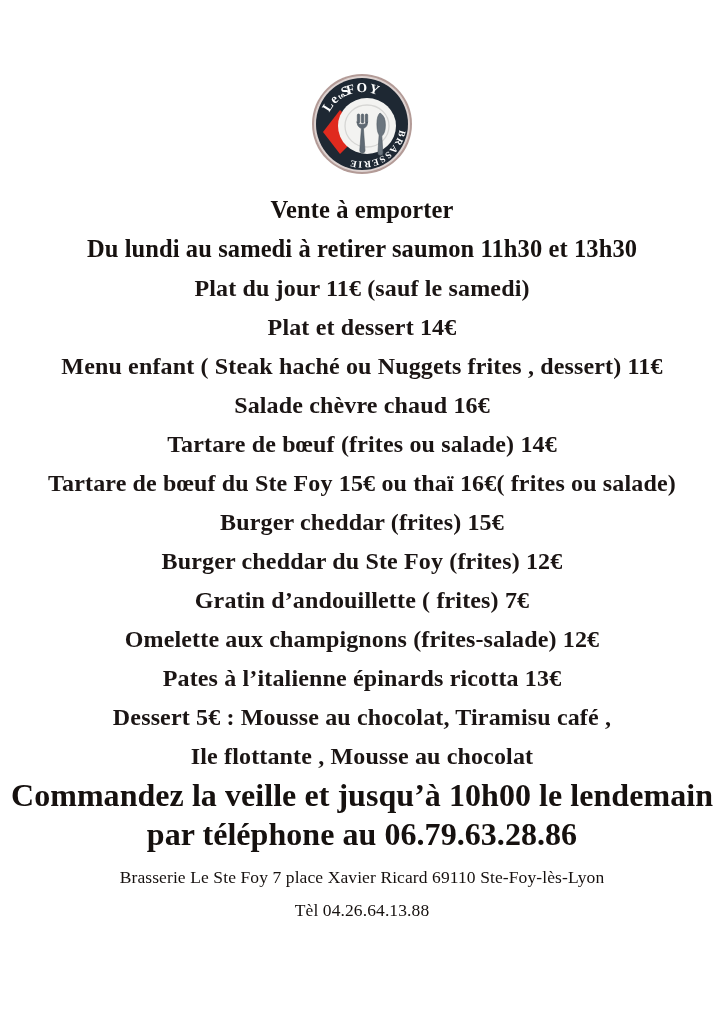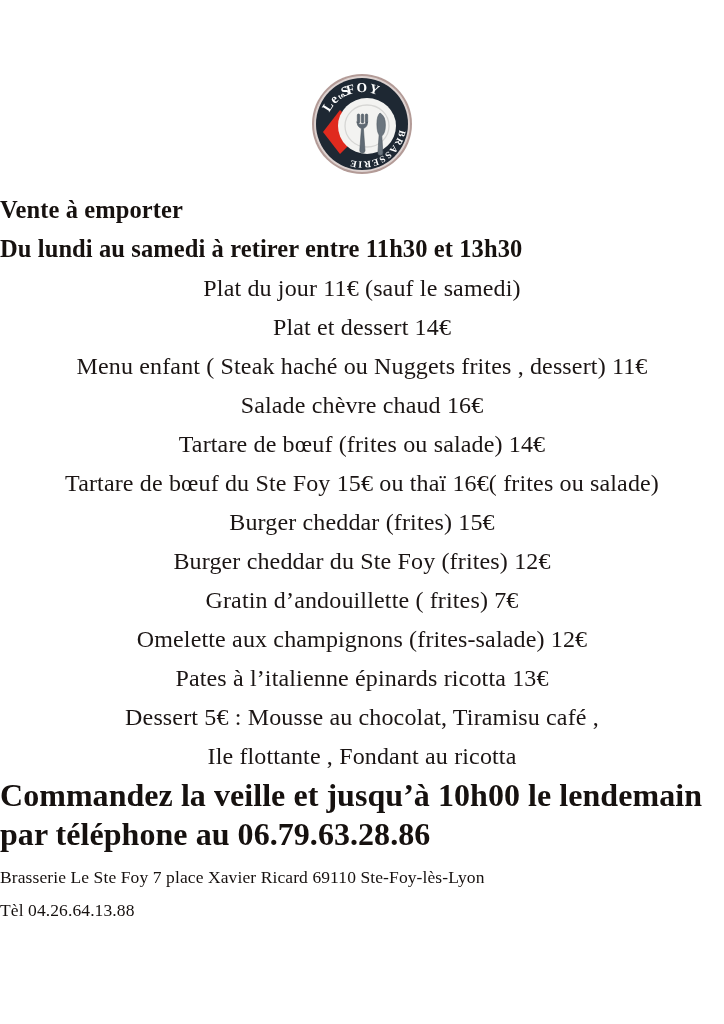--- a/index.html
+++ b/index.html
@@ -42,40 +42,41 @@
   .menu-lines {
     width: 100%;
     display: flex;
     flex-direction: column;
     align-items: center;
     text-align: center;
   }
   .line {
     display: block;
     width: 100%;
+    text-align: center;
     white-space: nowrap;
     color: #16110f;
   }
 
   
   .h-bold {
     font-weight: bold;
     font-size: 24.5px;
     line-height: 39px;
     letter-spacing: 0.1px;
   }
   .h-bold-2 {
     font-weight: bold;
     font-size: 24.5px;
     line-height: 40px;
     letter-spacing: 0.1px;
   }
   
   .item {
-    font-weight: normal;
+    font-weight: bold;
     font-size: 24px;
     line-height: 39px;
     letter-spacing: 0.15px;
     color: #1b1514;
   }
   
   .cta {
     font-weight: bold;
     font-size: 32px;
     line-height: 39px;
@@ -135,36 +136,36 @@
       <text font-family="Liberation Serif, serif" font-size="13.5" font-weight="bold" fill="#ffffff" letter-spacing="1">
         <textPath href="#arcTop" startOffset="37%">FOY</textPath>
       </text>
       <text font-family="Liberation Serif, serif" font-size="9.5" font-weight="bold" fill="#ffffff" letter-spacing="1.3">
         <textPath href="#arcBot" startOffset="6%">BRASSERIE</textPath>
       </text>
     </svg>
   </div>
 
   <div class="line h-bold">Vente à emporter</div>
-  <div class="line h-bold-2">Du lundi au samedi à retirer entre 11h30 et 13h30</div>
+  <div class="line h-bold-2">Du lundi au samedi à retirer saumon 11h30 et 13h30</div>
 
   <div class="menu-lines">
     <div class="line item">Plat du jour 11€ (sauf le samedi)</div>
     <div class="line item">Plat et dessert 14€</div>
     <div class="line item">Menu enfant ( Steak haché ou Nuggets frites , dessert) 11€</div>
     <div class="line item">Salade chèvre chaud 16€</div>
     <div class="line item">Tartare de bœuf (frites ou salade) 14€</div>
     <div class="line item">Tartare de bœuf du Ste Foy 15€ ou thaï 16€( frites ou salade)</div>
     <div class="line item">Burger cheddar (frites) 15€</div>
     <div class="line item">Burger cheddar du Ste Foy (frites) 12€</div>
     <div class="line item">Gratin d’andouillette ( frites) 7€</div>
     <div class="line item">Omelette aux champignons (frites-salade) 12€</div>
     <div class="line item">Pates à l’italienne épinards ricotta 13€</div>
     <div class="line item">Dessert 5€ : Mousse au chocolat, Tiramisu café ,</div>
-    <div class="line item">Ile flottante , Fondant au ricotta</div>
+    <div class="line item">Ile flottante , Mousse au chocolat</div>
   </div>
 
   <div class="line cta">Commandez la veille et jusqu’à 10h00 le lendemain</div>
   <div class="line cta">par téléphone au 06.79.63.28.86</div>
 
   <div class="spacer-top"></div>
   <div class="line addr">Brasserie Le Ste Foy 7 place Xavier Ricard 69110 Ste-Foy-lès-Lyon</div>
   <div class="line addr tel">Tèl 04.26.64.13.88</div>
 
 </div>

